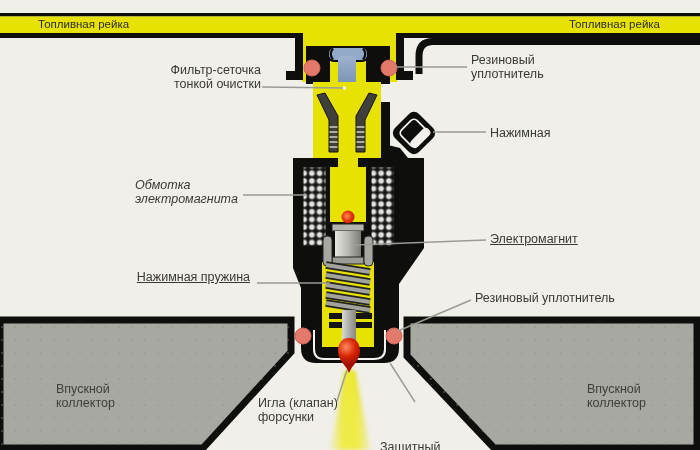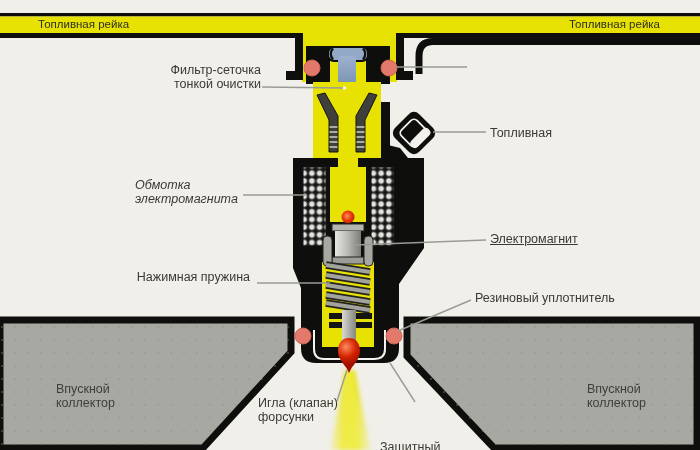--- a/index.html
+++ b/index.html
@@ -169,25 +169,27 @@
     <line x1="390" y1="363" x2="415" y2="402"></line>
   </g>
   <circle cx="344.5" cy="88" r="1.8" fill="#f2f2ee"></circle>
 </svg>
 
 <div class="rail-lbl" style="left:38px;">Топливная рейка</div>
 <div class="rail-lbl r" style="left:540px;width:120px;">Топливная рейка</div>
 
 <div class="lbl r" style="left:140px;top:63px;width:121px;text-align:right;">Фильтр-сеточка
 тонкой очистки</div>
-<div class="lbl" style="left:490px;top:126px;">Топливная</div>
+<div class="lbl" style="left:471px;top:53px;">Резиновый
+уплотнитель</div>
+<div class="lbl" style="left:490px;top:126px;">Нажимная</div>
 <div class="lbl" style="left:135px;top:178px;font-style:italic;">Обмотка
 электромагнита</div>
 <div class="lbl" style="left:490px;top:232px;text-decoration:underline;">Электромагнит</div>
-<div class="lbl r" style="left:110px;top:270px;width:140px;">Нажимная пружина</div>
+<div class="lbl r" style="left:110px;top:270px;width:140px;text-decoration:underline;">Нажимная пружина</div>
 <div class="lbl" style="left:475px;top:291px;">Резиновый уплотнитель</div>
 <div class="lbl" style="left:258px;top:396px;">Игла (клапан)
 форсунки</div>
 <div class="lbl" style="left:380px;top:404px;margin-top:36px;">Защитный
 кожух иглы</div>
 <div class="lbl" style="left:56px;top:382px;color:#3f3f3a;">Впускной
 коллектор</div>
 <div class="lbl" style="left:587px;top:382px;color:#3f3f3a;">Впускной
 коллектор</div>
 

